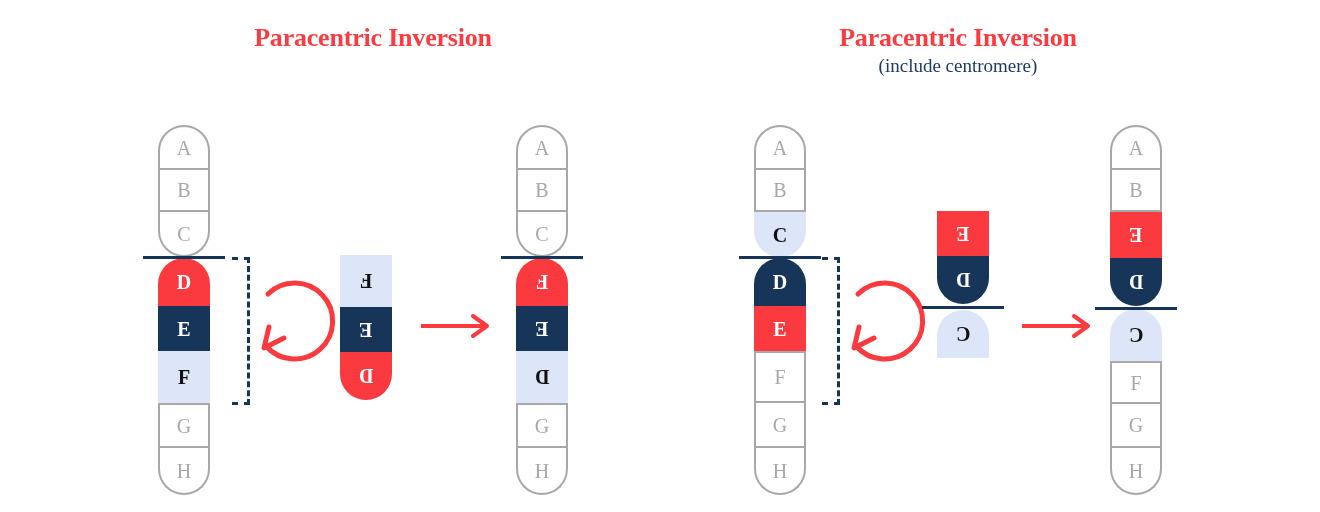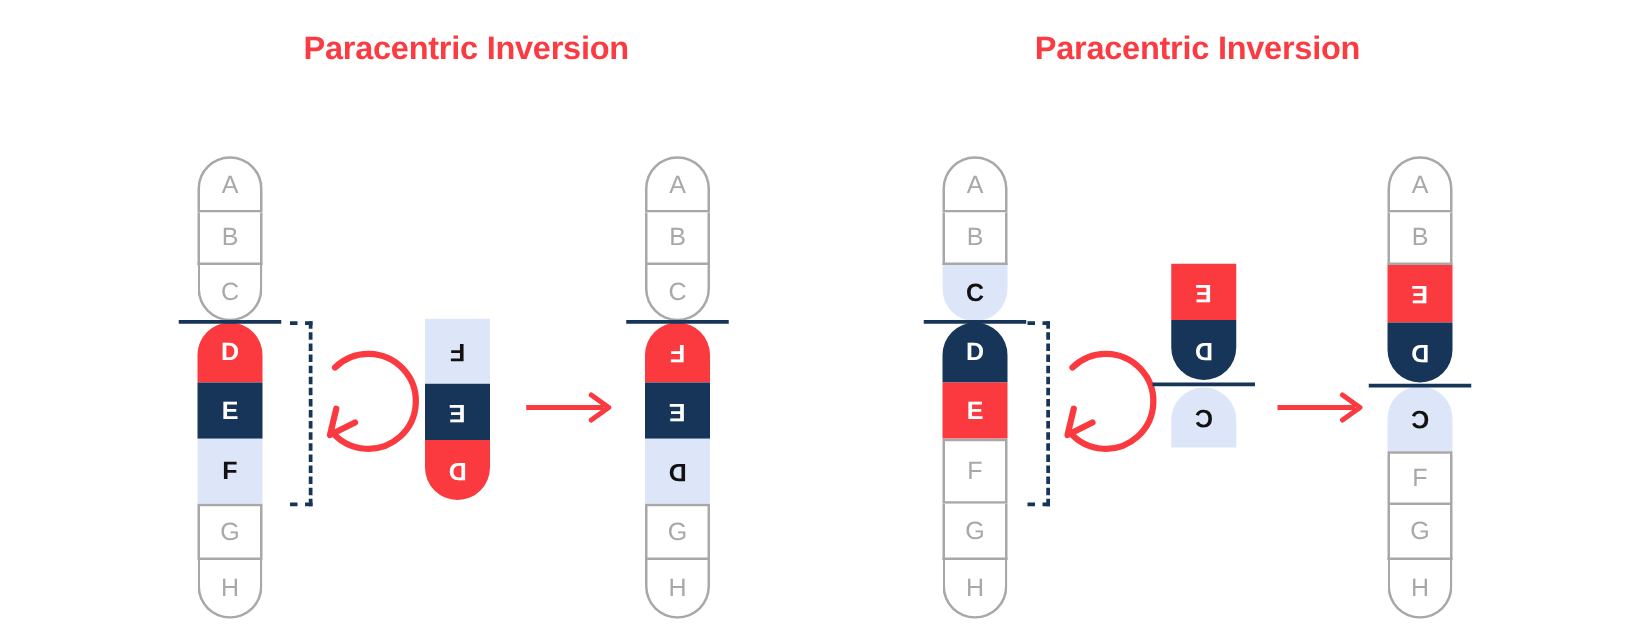--- a/index.html
+++ b/index.html
@@ -7,20 +7,21 @@
     margin: 0; padding: 0;
     width: 1320px; height: 512px;
     background: #ffffff;
     font-family: "Liberation Sans", sans-serif;
     overflow: hidden;
   }
   #stage {
     position: relative;
     width: 1262px; height: 512px;
     background: #ffffff;
+    font-family: Liberation Serif, serif;
   }
 
   
   .panel-title {
     position: absolute;
     text-align: center;
     width: 560px;
   }
   .title-main {
     font-size: 26px;
@@ -105,20 +106,21 @@
 <body>
 
 <div id="stage">
 
   <div class="panel-title" style="left:93px; top:24px;">
     <div class="title-main">Paracentric Inversion</div>
   </div>
 
   <div class="panel-title" style="left:678px; top:24px;">
     <div class="title-main">Paracentric Inversion</div>
+    <div class="title-sub">(include centromere)</div>
   </div>
 
   <div class="chrom" style="left:158px; top:125px; width:52px; height:350px;">
 
     <div class="band b-plain top-cap" style="left:0; top:0; width:52px; height:45px;">
       <span class="glyph">A</span>
     </div>
     <div class="band b-plain mid" style="left:0; top:45px; width:52px; height:42px;">
       <span class="glyph">B</span>
     </div>

